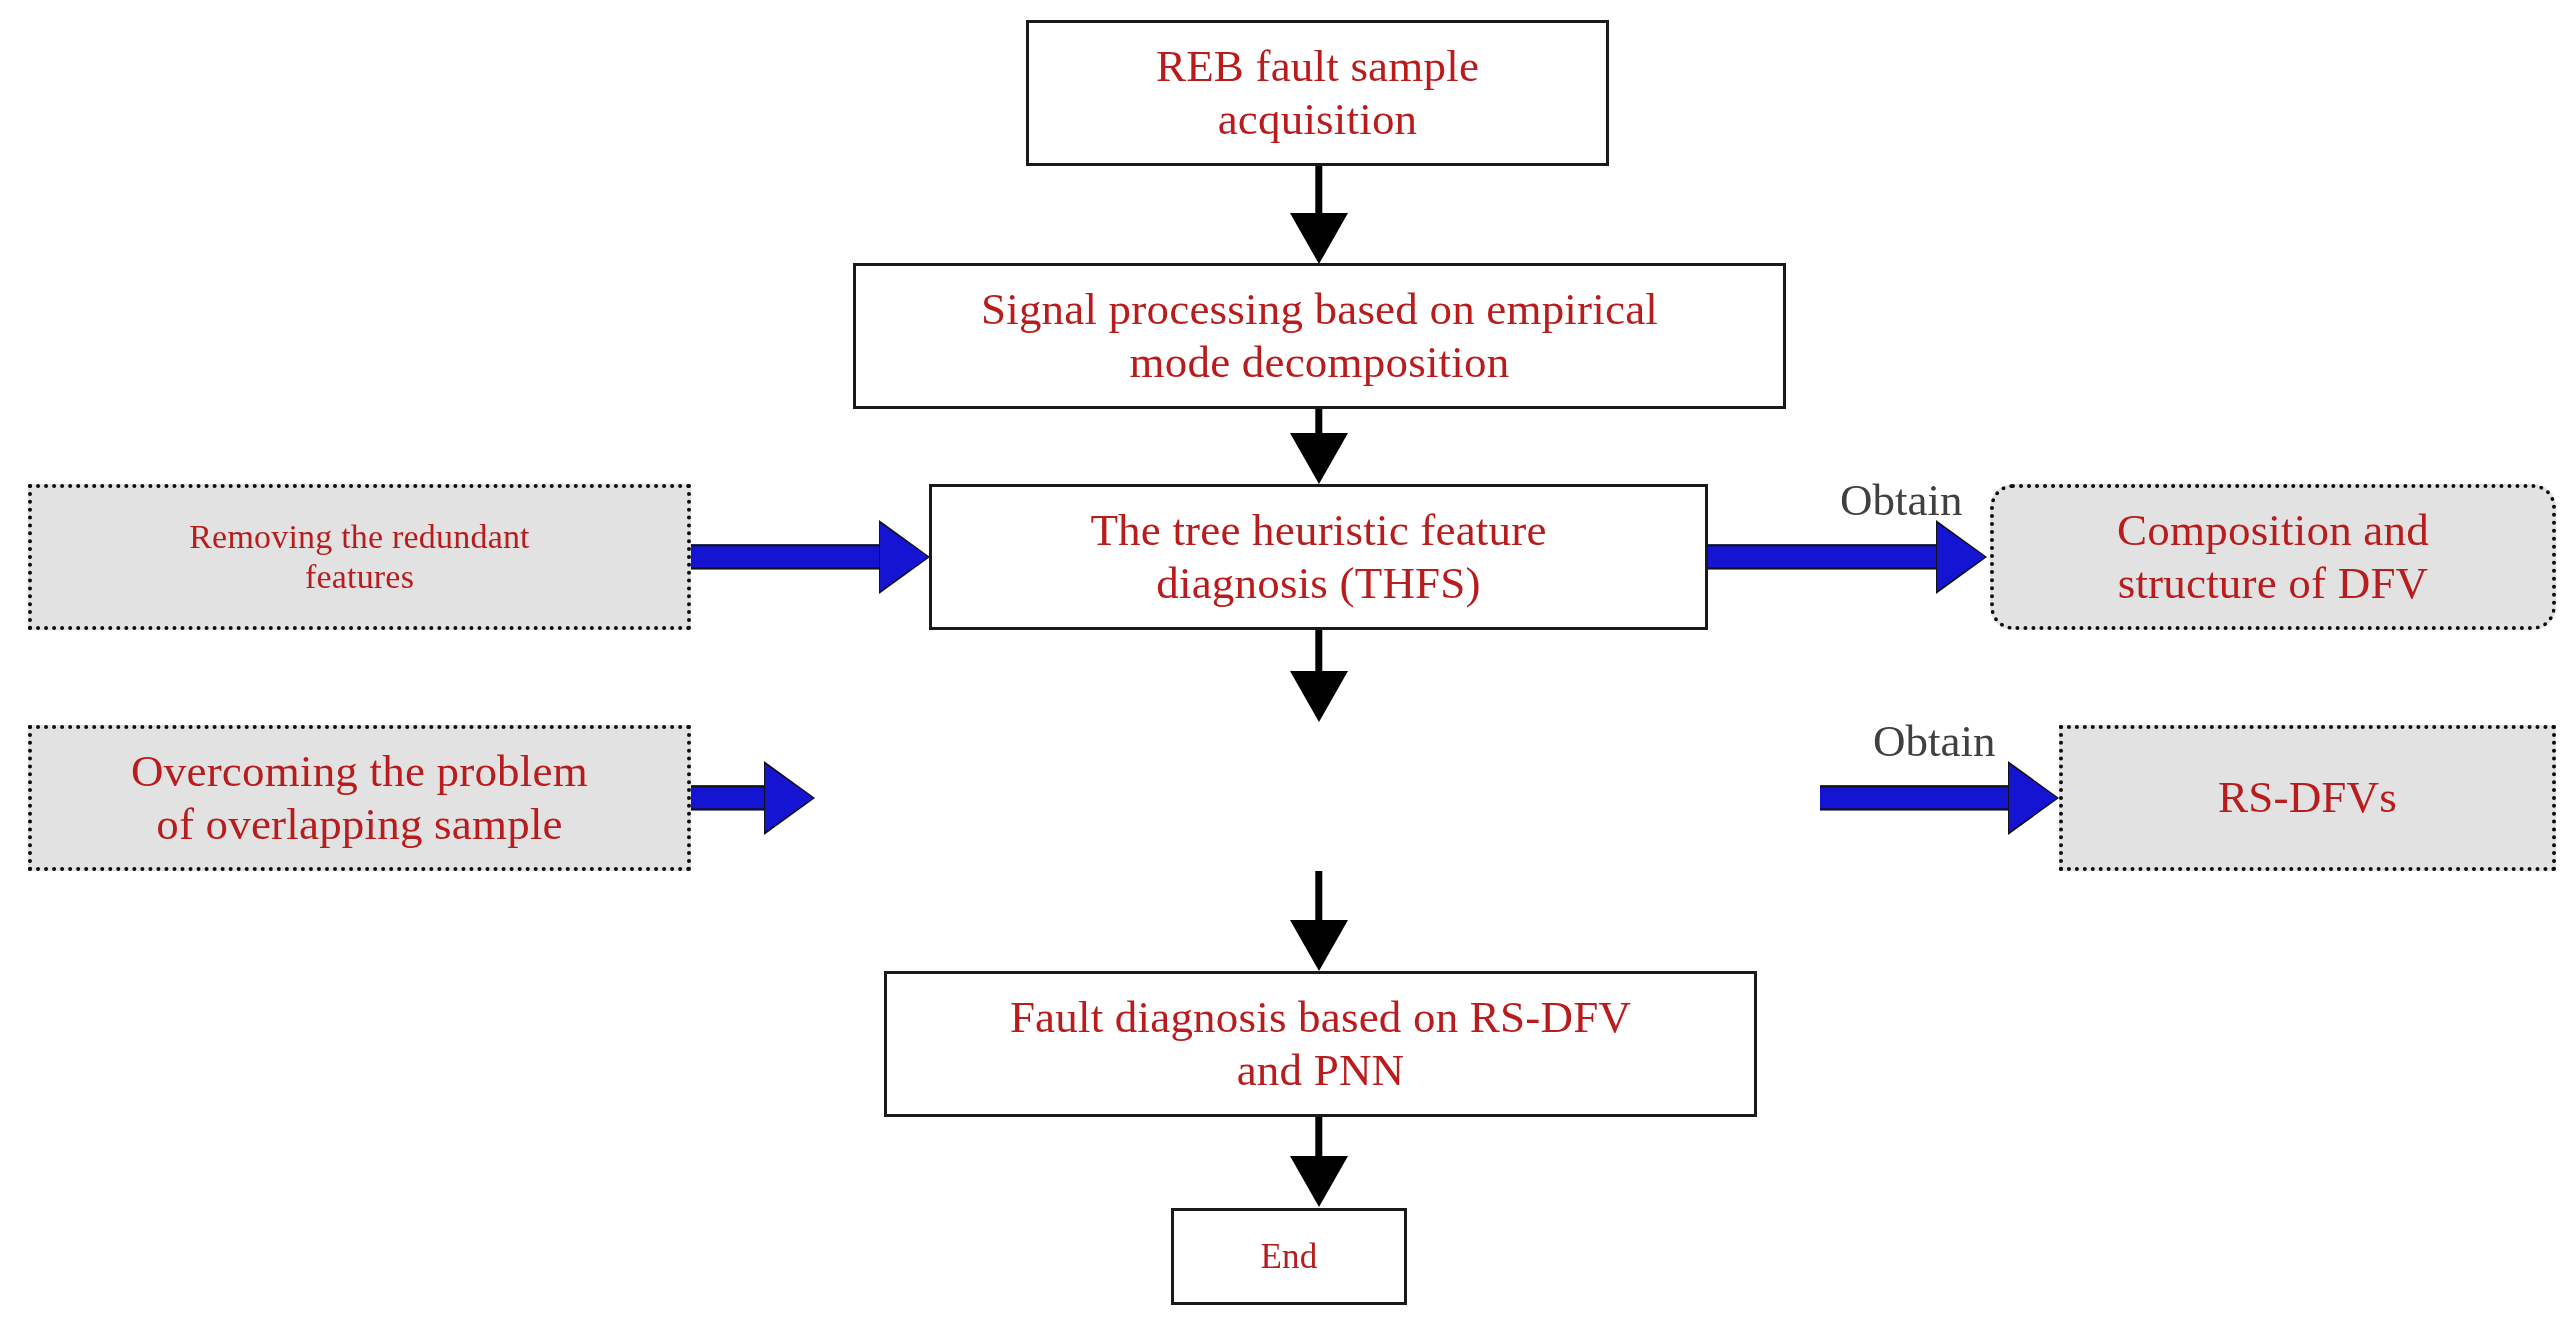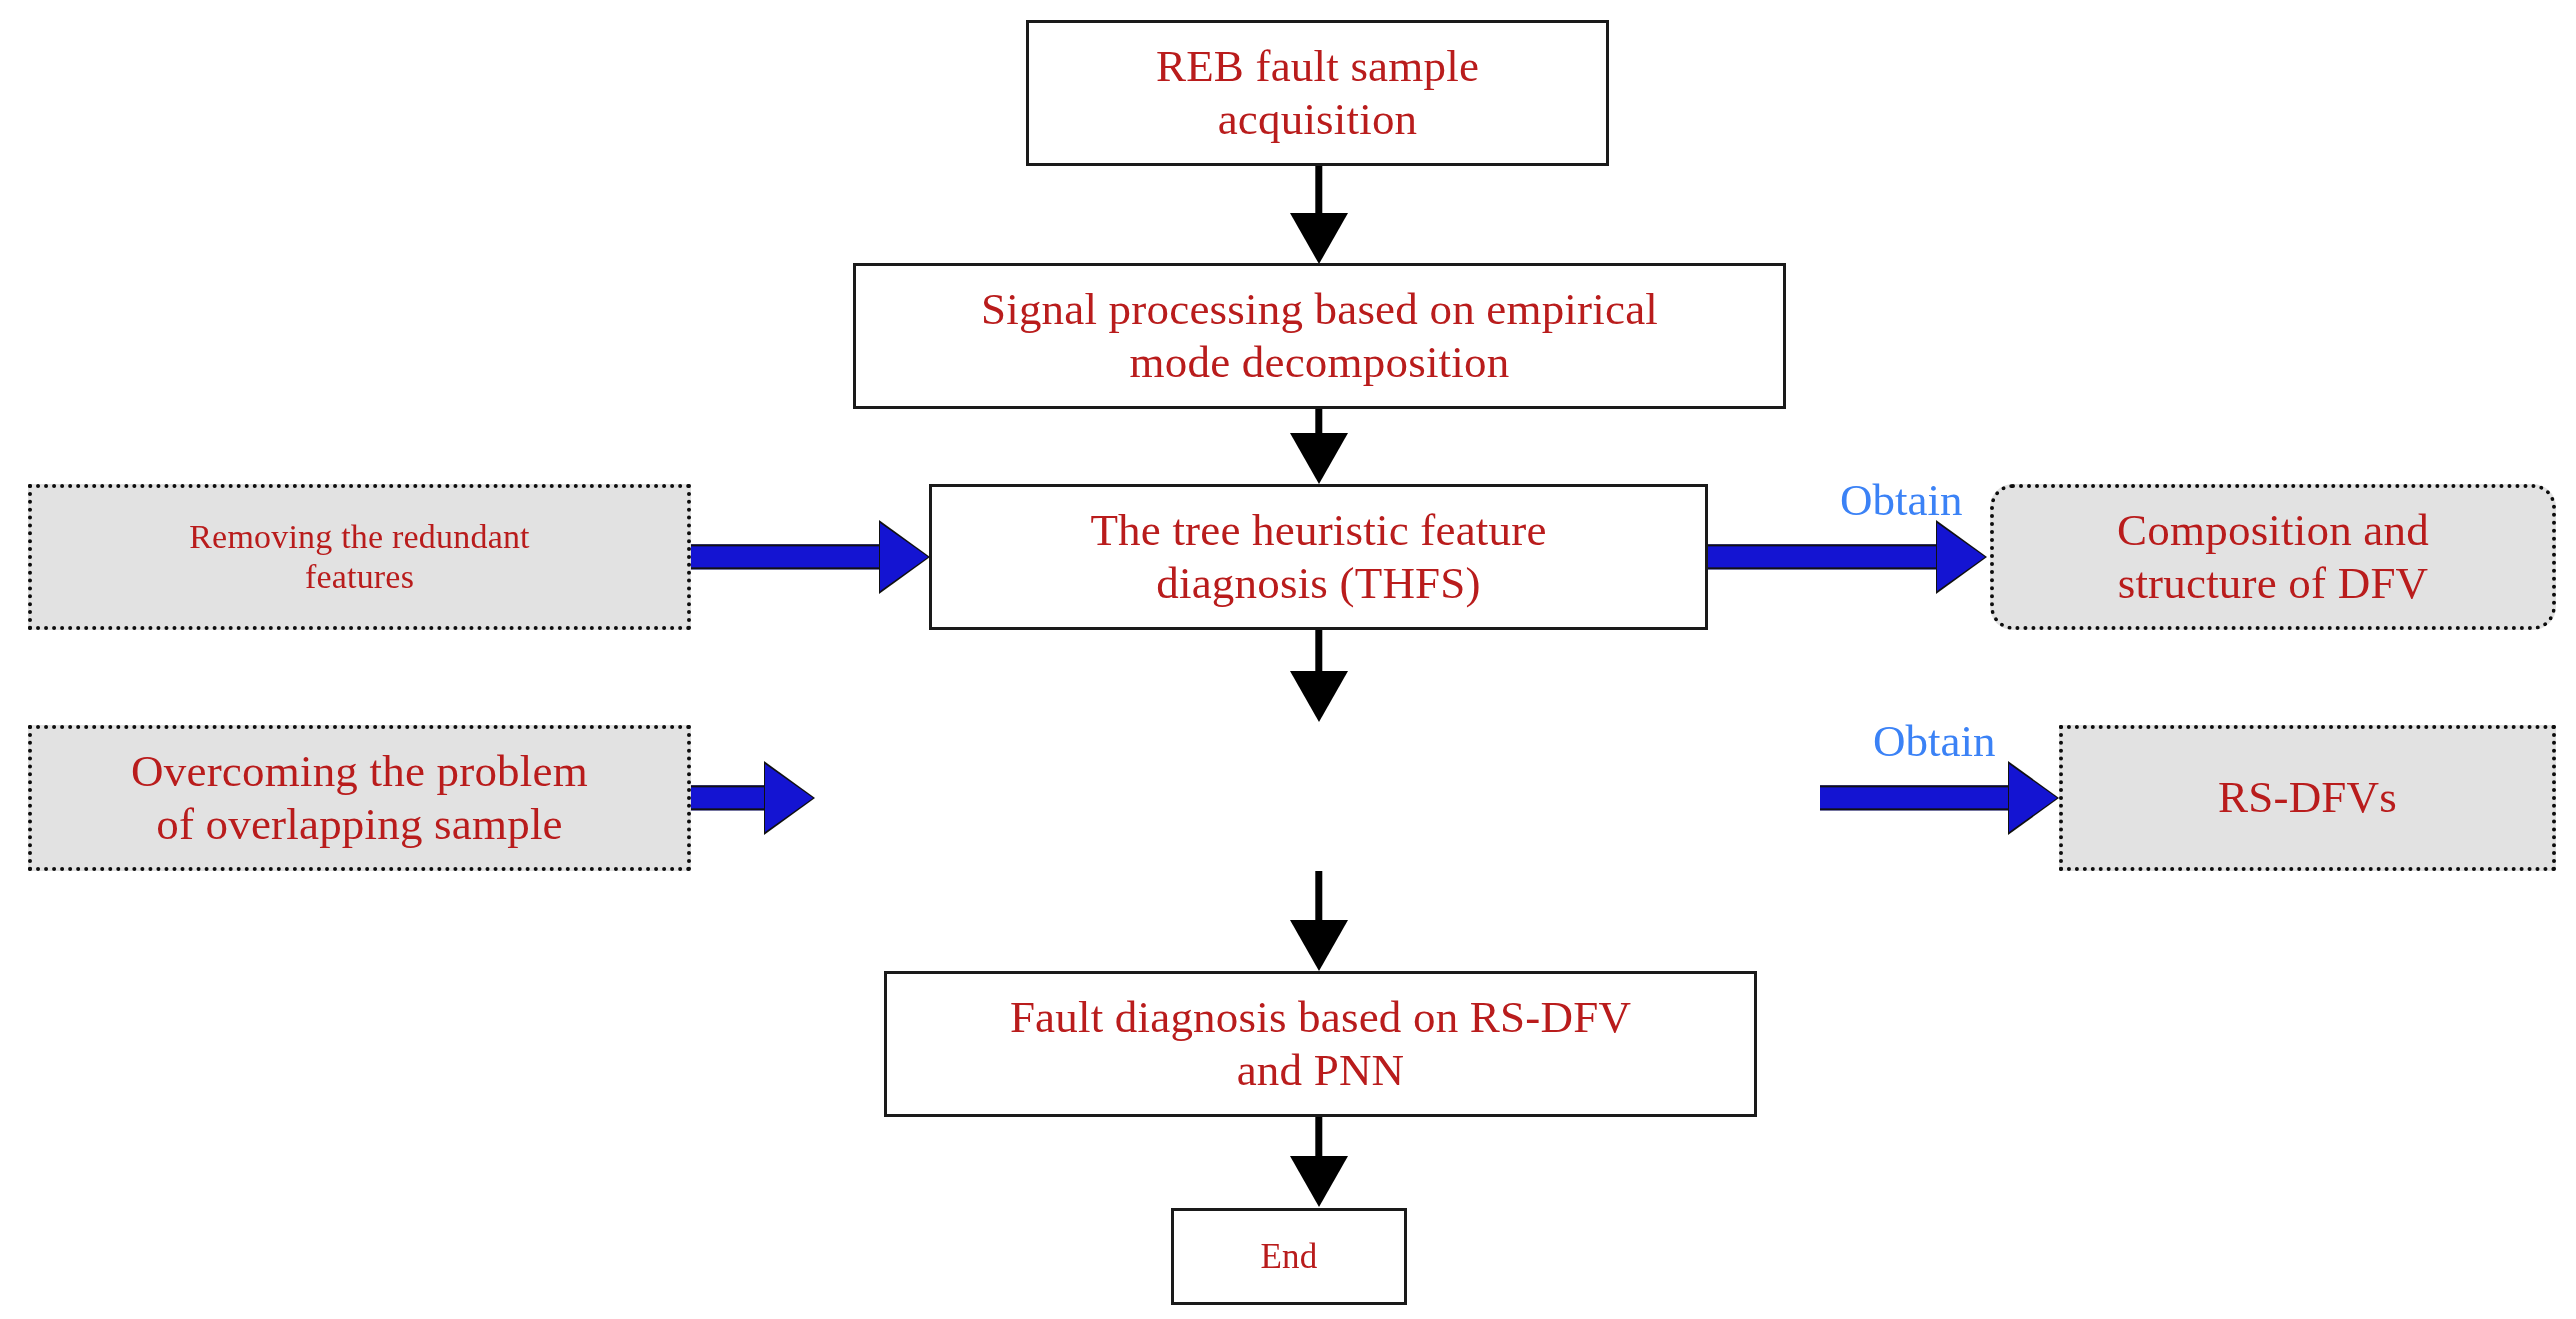--- a/index.html
+++ b/index.html
@@ -106,21 +106,21 @@
     width: 0;
     height: 0;
     border-top: 37px solid transparent;
     border-bottom: 37px solid transparent;
     border-left: 51px solid #111111;
   }
 
   
   .edge-label {
     position: absolute;
-    color: #3b82f6;
+    color: #404040;
     white-space: nowrap;
   }
 </style>
 </head>
 <body>
 
 <div id="canvas">
 
   <div class="node process" style="left:1026px; top:19.7px; width:583px; height:146px; font-size:45px;">
     <span class="label">

